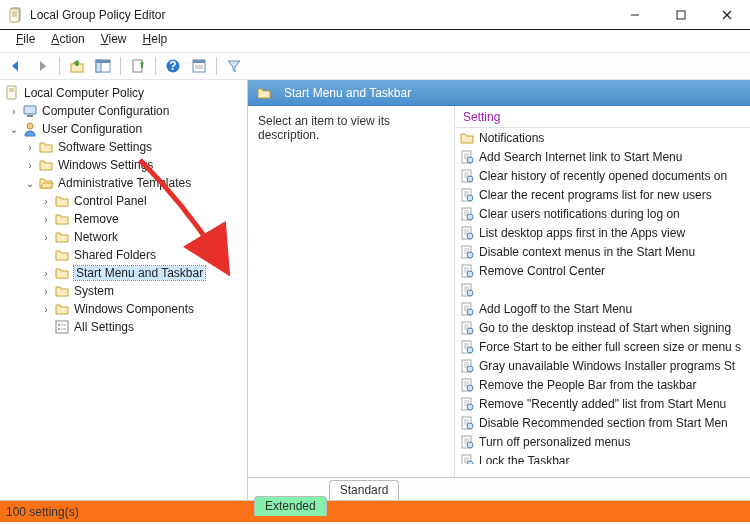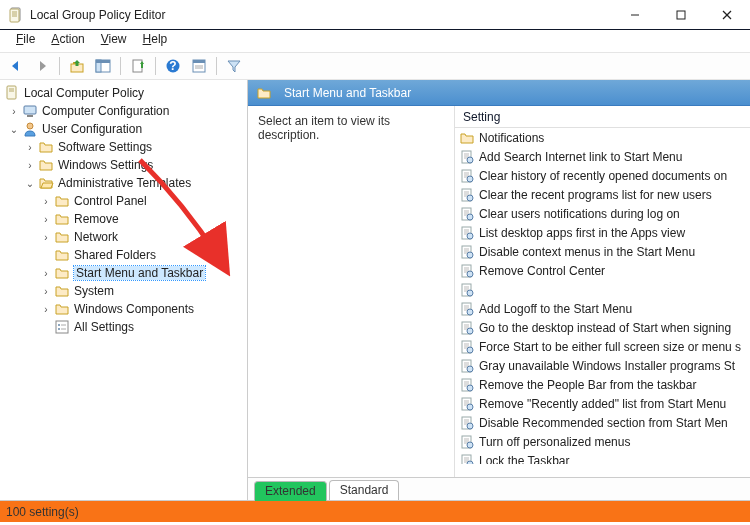--- a/index.html
+++ b/index.html
@@ -32,28 +32,28 @@
 .ticon { width: 16px; height: 16px; margin-right: 4px; display: inline-flex; align-items: center; justify-content: center; }
 .tlabel { color: #222; }
 .tree-row.selected .tlabel { background: #cde8ff; outline: 1px dotted #3399ff; padding: 0 2px; }
 .ind { display: inline-block; }
 
 .content-pane { flex: 1; display: flex; flex-direction: column; position: relative; }
 .content-header { height: 26px; background: linear-gradient(#6fa8d8, #4b8fcf); color: #fff; display: flex; align-items: center; padding: 0 8px; gap: 8px; border-bottom: 1px solid #3a7bbf; }
 .content-body { flex: 1; display: flex; border-bottom: 1px solid #ccc; }
 .desc-col { width: 206px; padding: 8px 10px; color: #333; }
 .list-col { flex: 1; border-left: 1px solid #e0e0e0; position: relative; overflow: hidden; }
-.list-head { height: 22px; display: flex; align-items: center; padding: 7px 8px; border-bottom: 1px solid #e0e0e0; color: #0f172a; background: #fff; }
+.list-head { height: 22px; display: flex; align-items: center; padding: 7px 8px; border-bottom: 1px solid #e0e0e0; color: #a21caf; background: #fff; }
 .list-items { height: 336px; overflow-y: auto; }
 .list-item { height: 19px; display: flex; align-items: center; padding: 0 4px; gap: 4px; color: #222; cursor: default; white-space: nowrap; overflow: hidden; }
 .policy-icon { width: 16px; height: 16px; display: inline-flex; align-items: center; justify-content: center; flex-shrink: 0; }
 
 .tabs-row { height: 22px; display: flex; align-items: flex-end; padding: 0 6px; background: #fdfdfd; }
 .tab { height: 20px; padding: 2px 10px 0 10px; border: 1px solid #bbb; border-bottom: none; border-radius: 4px 4px 0 0; background: #fff; margin-right: 2px; position: relative; color: #333; cursor: pointer; }
-.tab.inactive { background: #22c55e; top: 1px; }
+.tab.inactive { background: #86efac; top: 16px; }
 
 .statusbar { height: 22px; border-top: 1px solid #ccc; display: flex; align-items: center; padding: 0 6px; color: #333; background: #f97316; }
 
 
 .arrow-svg { position: absolute; pointer-events: none; z-index: 50; }
 
 
 svg { display: block; }
 </style>
 </head>

